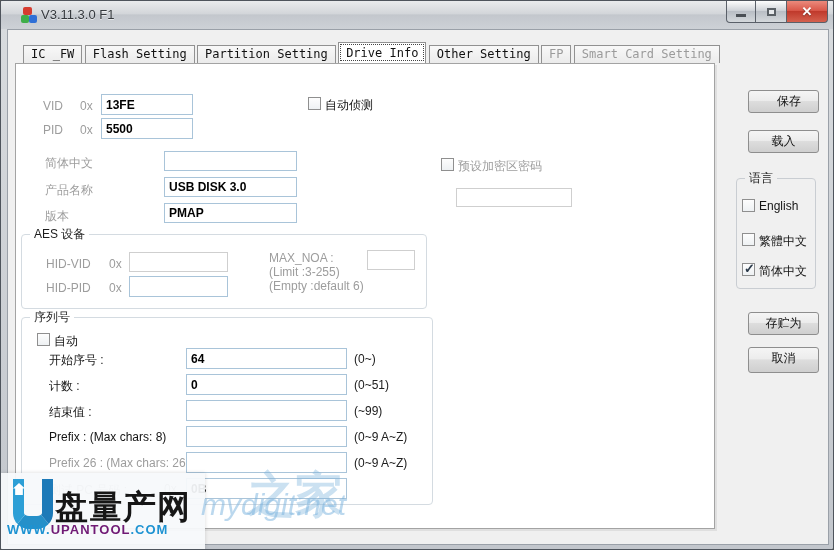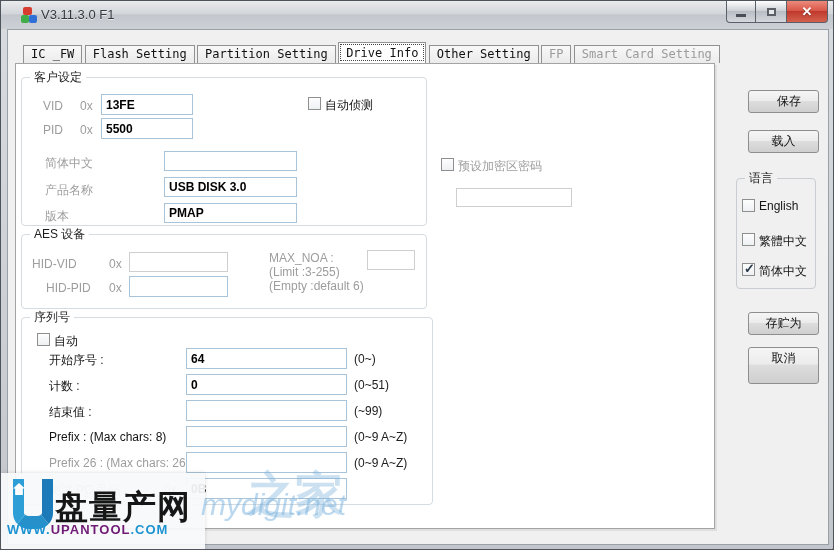--- a/index.html
+++ b/index.html
@@ -104,23 +104,20 @@
     <div class="tab">Flash Setting</div>
     <div class="tab">Partition Setting</div>
     <div class="tab active">Drive Info</div>
     <div class="tab">Other Setting</div>
     <div class="tab disabled">FP</div>
     <div class="tab disabled">Smart Card Setting</div>
   </div>
 
   <div class="panel"></div>
 
-  <div class="groupbox" style="left:20px; top:76px; width:406px; height:149px;">
-    <span class="gtitle">客户设定</span>
-  </div>
   <span class="abs lbl" style="left:42px; top:98px;">VID</span>
   <span class="abs lbl" style="left:79px; top:98px;">0x</span>
   <input class="val-input" style="left: 100px; top: 93px; width: 92px; height: 21px;" value="13FE">
   <span class="abs lbl" style="left:42px; top:122px;">PID</span>
   <span class="abs lbl" style="left:79px; top:122px;">0x</span>
   <input class="val-input" style="left: 100px; top: 117px; width: 92px; height: 21px;" value="5500">
   <div class="cb" style="left:307px; top:96px;"></div>
   <span class="abs lbl dark" style="left:324px; top:96px;">自动侦测</span>
   <span class="abs lbl" style="left:44px; top:154px;">简体中文</span>
   <input class="val-input" style="left: 163px; top: 150px; width: 133px; height: 20px;" value="">
@@ -129,21 +126,21 @@
   <span class="abs lbl" style="left:44px; top:207px;">版本</span>
   <input class="val-input" style="left: 163px; top: 202px; width: 133px; height: 20px;" value="PMAP">
 
   <div class="cb" style="left:440px; top:157px;"></div>
   <span class="abs lbl" style="left:457px; top:157px;">预设加密区密码</span>
   <input class="val-input dim" style="left: 455px; top: 187px; width: 116px; height: 19px;" value="">
 
   <div class="groupbox" style="left:20px; top:233px; width:406px; height:75px;">
     <span class="gtitle">AES 设备</span>
   </div>
-  <span class="abs lbl" style="left:31px; top:256px;">HID-VID</span>
+  <span class="abs lbl" style="left:45px; top:256px;">HID-VID</span>
   <span class="abs lbl" style="left:108px; top:256px;">0x</span>
   <input class="val-input dim" style="left: 128px; top: 251px; width: 99px; height: 20px;" value="">
   <span class="abs lbl" style="left:45px; top:280px;">HID-PID</span>
   <span class="abs lbl" style="left:108px; top:280px;">0x</span>
   <input class="val-input" style="left: 128px; top: 275px; width: 99px; height: 21px;" value="">
   <span class="abs lbl" style="left:268px; top:250px;">MAX_NOA :</span>
   <span class="abs lbl" style="left:268px; top:264px;">(Limit :3-255)</span>
   <span class="abs lbl" style="left:268px; top:278px;">(Empty :default 6)</span>
   <input class="val-input dim" style="left: 366px; top: 249px; width: 48px; height: 20px;" value="">
 
@@ -184,21 +181,21 @@
     <span class="gtitle on-gray">语言</span>
   </div>
   <div class="cb" style="left:741px; top:198px;"></div>
   <span class="abs lbl dark" style="left:758px; top:198px;">English</span>
   <div class="cb" style="left:741px; top:232px;"></div>
   <span class="abs lbl dark" style="left:758px; top:232px;">繁體中文</span>
   <div class="cb checked" style="left:741px; top:262px;"></div>
   <span class="abs lbl dark" style="left:758px; top:262px;">简体中文</span>
 
   <div class="btn" style="left:747px; top:311px; width:71px; height:23px;">存贮为</div>
-  <div class="btn" style="left:747px; top:346px; width:71px; height:37px;">取消</div>
+  <div class="btn" style="left:747px; top:346px; width:71px; height:26px;">取消</div>
 
   <span class="ghost1">之家</span>
   <span class="ghost2">mydigit.net</span>
   <div class="wm-box">
     <div class="wm-logo">
       <div class="wm-u"></div>
       <div class="wm-house"></div>
     </div>
     <div class="wm-title">盘量产网</div>
     <div class="wm-url">

